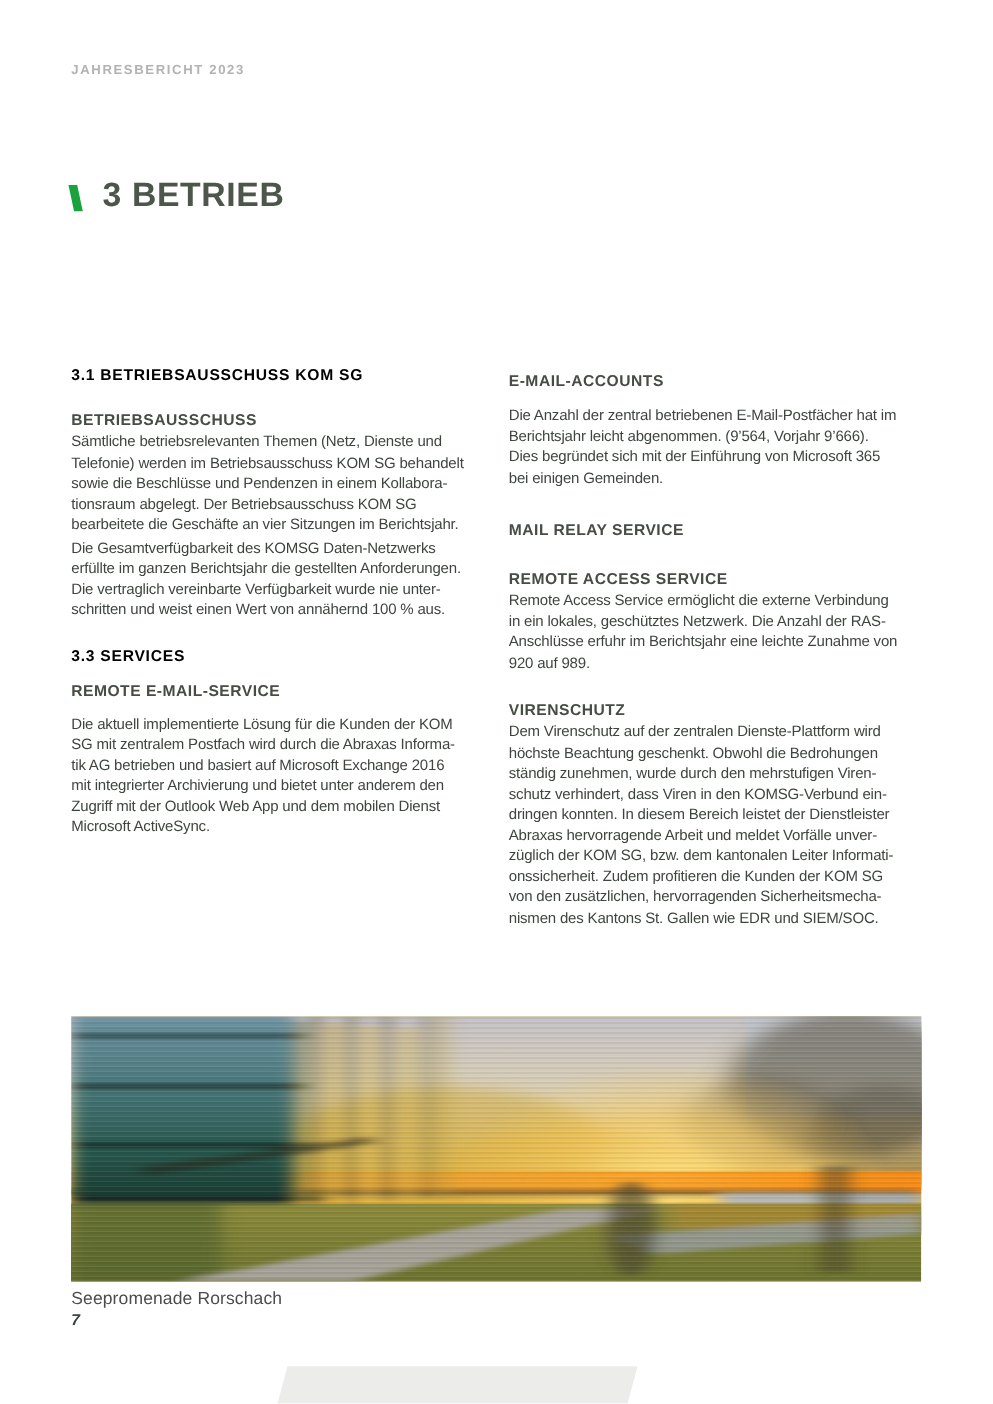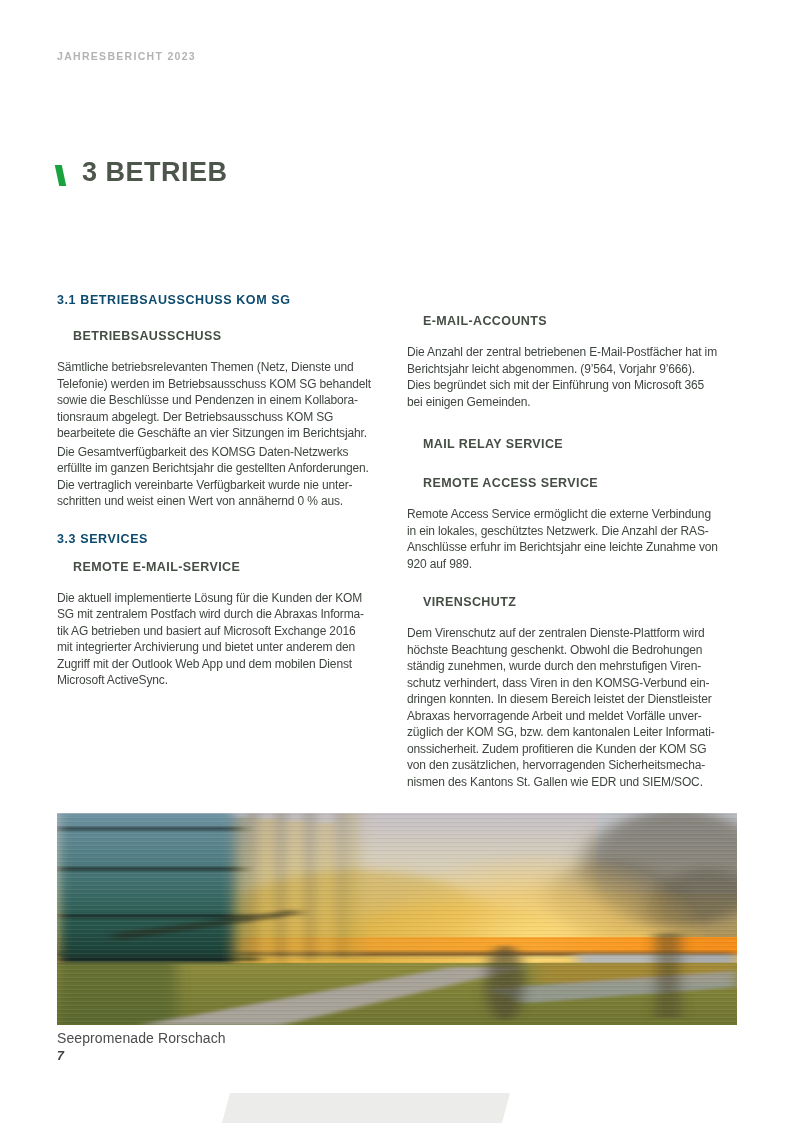--- a/index.html
+++ b/index.html
@@ -5,38 +5,38 @@
   html,body { margin:0; padding:0; background:#ffffff; }
   .page {
     position:relative; width:794px; height:1123px; background:#ffffff;
     overflow:hidden; font-family:"Liberation Sans", sans-serif;
     -webkit-font-smoothing:antialiased;
   }
   .running-header {
     position:absolute; left:57px; top:50px;
     font-size:10.5px; font-weight:bold; letter-spacing:1.3px; color:#b3b3b3;
   }
-  .title-row { position:absolute; left:57px; top:159px; display:flex; align-items:flex-end; }
+  .title-row { position:absolute; left:57px; top:143px; display:flex; align-items:center; }
   .slash-mark {
     width:7px; height:21px; background:#1aa23f;
     transform:skewX(12deg); margin-top:4px;
   }
   .chapter-title {
     margin:0 0 0 18px; font-size:27px; font-weight:bold;
     letter-spacing:0.5px; color:#4d564b; line-height:1;
   }
   .col { position:absolute; width:340px; }
   .col-left  { left:57px;  top:293px; }
   .col-right { left:407px; top:298px; }
   h2.sec {
     margin:0; font-size:12.5px; font-weight:bold;
-    color:#0c4a6e; letter-spacing:0.6px;
+    color:#000000; letter-spacing:0.6px;
   }
   h3.topic {
-    margin:16px; font-size:12.5px; font-weight:bold;
+    margin:0; font-size:12.5px; font-weight:bold;
     color:#454d45; letter-spacing:0.4px;
   }
   p.body {
     margin:0; font-size:12px; line-height:16.5px; color:#3e443e;
     white-space:pre; letter-spacing:-0.15px;
   }
   figure.photo {
     position:absolute; left:57px; top:813px; width:680px; height:212px;
     margin:0; overflow:hidden; background:#d8c98f;
   }
@@ -79,35 +79,35 @@
     <h3 class="topic" style="margin-top:22px">BETRIEBSAUSSCHUSS</h3>
     <p class="body" style="margin-top:2px">Sämtliche betriebsrelevanten Themen (Netz, Dienste und
 Telefonie) werden im Betriebsausschuss KOM SG behandelt
 sowie die Beschlüsse und Pendenzen in einem Kollabora-
 tionsraum abgelegt. Der Betriebsausschuss KOM SG
 bearbeitete die Geschäfte an vier Sitzungen im Berichtsjahr.</p>
 
     <p class="body" style="margin-top:2px">Die Gesamtverfügbarkeit des KOMSG Daten-Netzwerks
 erfüllte im ganzen Berichtsjahr die gestellten Anforderungen.
 Die vertraglich vereinbarte Verfügbarkeit wurde nie unter-
-schritten und weist einen Wert von annähernd 0 % aus.</p>
+schritten und weist einen Wert von annähernd 100 % aus.</p>
 
     <h2 class="sec" style="margin-top:22px">3.3 SERVICES</h2>
     <h3 class="topic" style="margin-top:14px">REMOTE E-MAIL-SERVICE</h3>
     <p class="body" style="margin-top:11px">Die aktuell implementierte Lösung für die Kunden der KOM
 SG mit zentralem Postfach wird durch die Abraxas Informa-
 tik AG betrieben und basiert auf Microsoft Exchange 2016
 mit integrierter Archivierung und bietet unter anderem den
 Zugriff mit der Outlook Web App und dem mobilen Dienst
 Microsoft ActiveSync.</p>
   </div>
 
   <div class="col col-right">
     <h3 class="topic">E-MAIL-ACCOUNTS</h3>
-    <p class="body" style="margin-top:2px">Die Anzahl der zentral betriebenen E-Mail-Postfächer hat im
+    <p class="body" style="margin-top:12px">Die Anzahl der zentral betriebenen E-Mail-Postfächer hat im
 Berichtsjahr leicht abgenommen. (9’564, Vorjahr 9’666).
 Dies begründet sich mit der Einführung von Microsoft 365
 bei einigen Gemeinden.</p>
 
     <h3 class="topic" style="margin-top:27px">MAIL RELAY SERVICE</h3>
 
     <h3 class="topic" style="margin-top:25px">REMOTE ACCESS SERVICE</h3>
     <p class="body" style="margin-top:2px">Remote Access Service ermöglicht die externe Verbindung
 in ein lokales, geschütztes Netzwerk. Die Anzahl der RAS-
 Anschlüsse erfuhr im Berichtsjahr eine leichte Zunahme von

